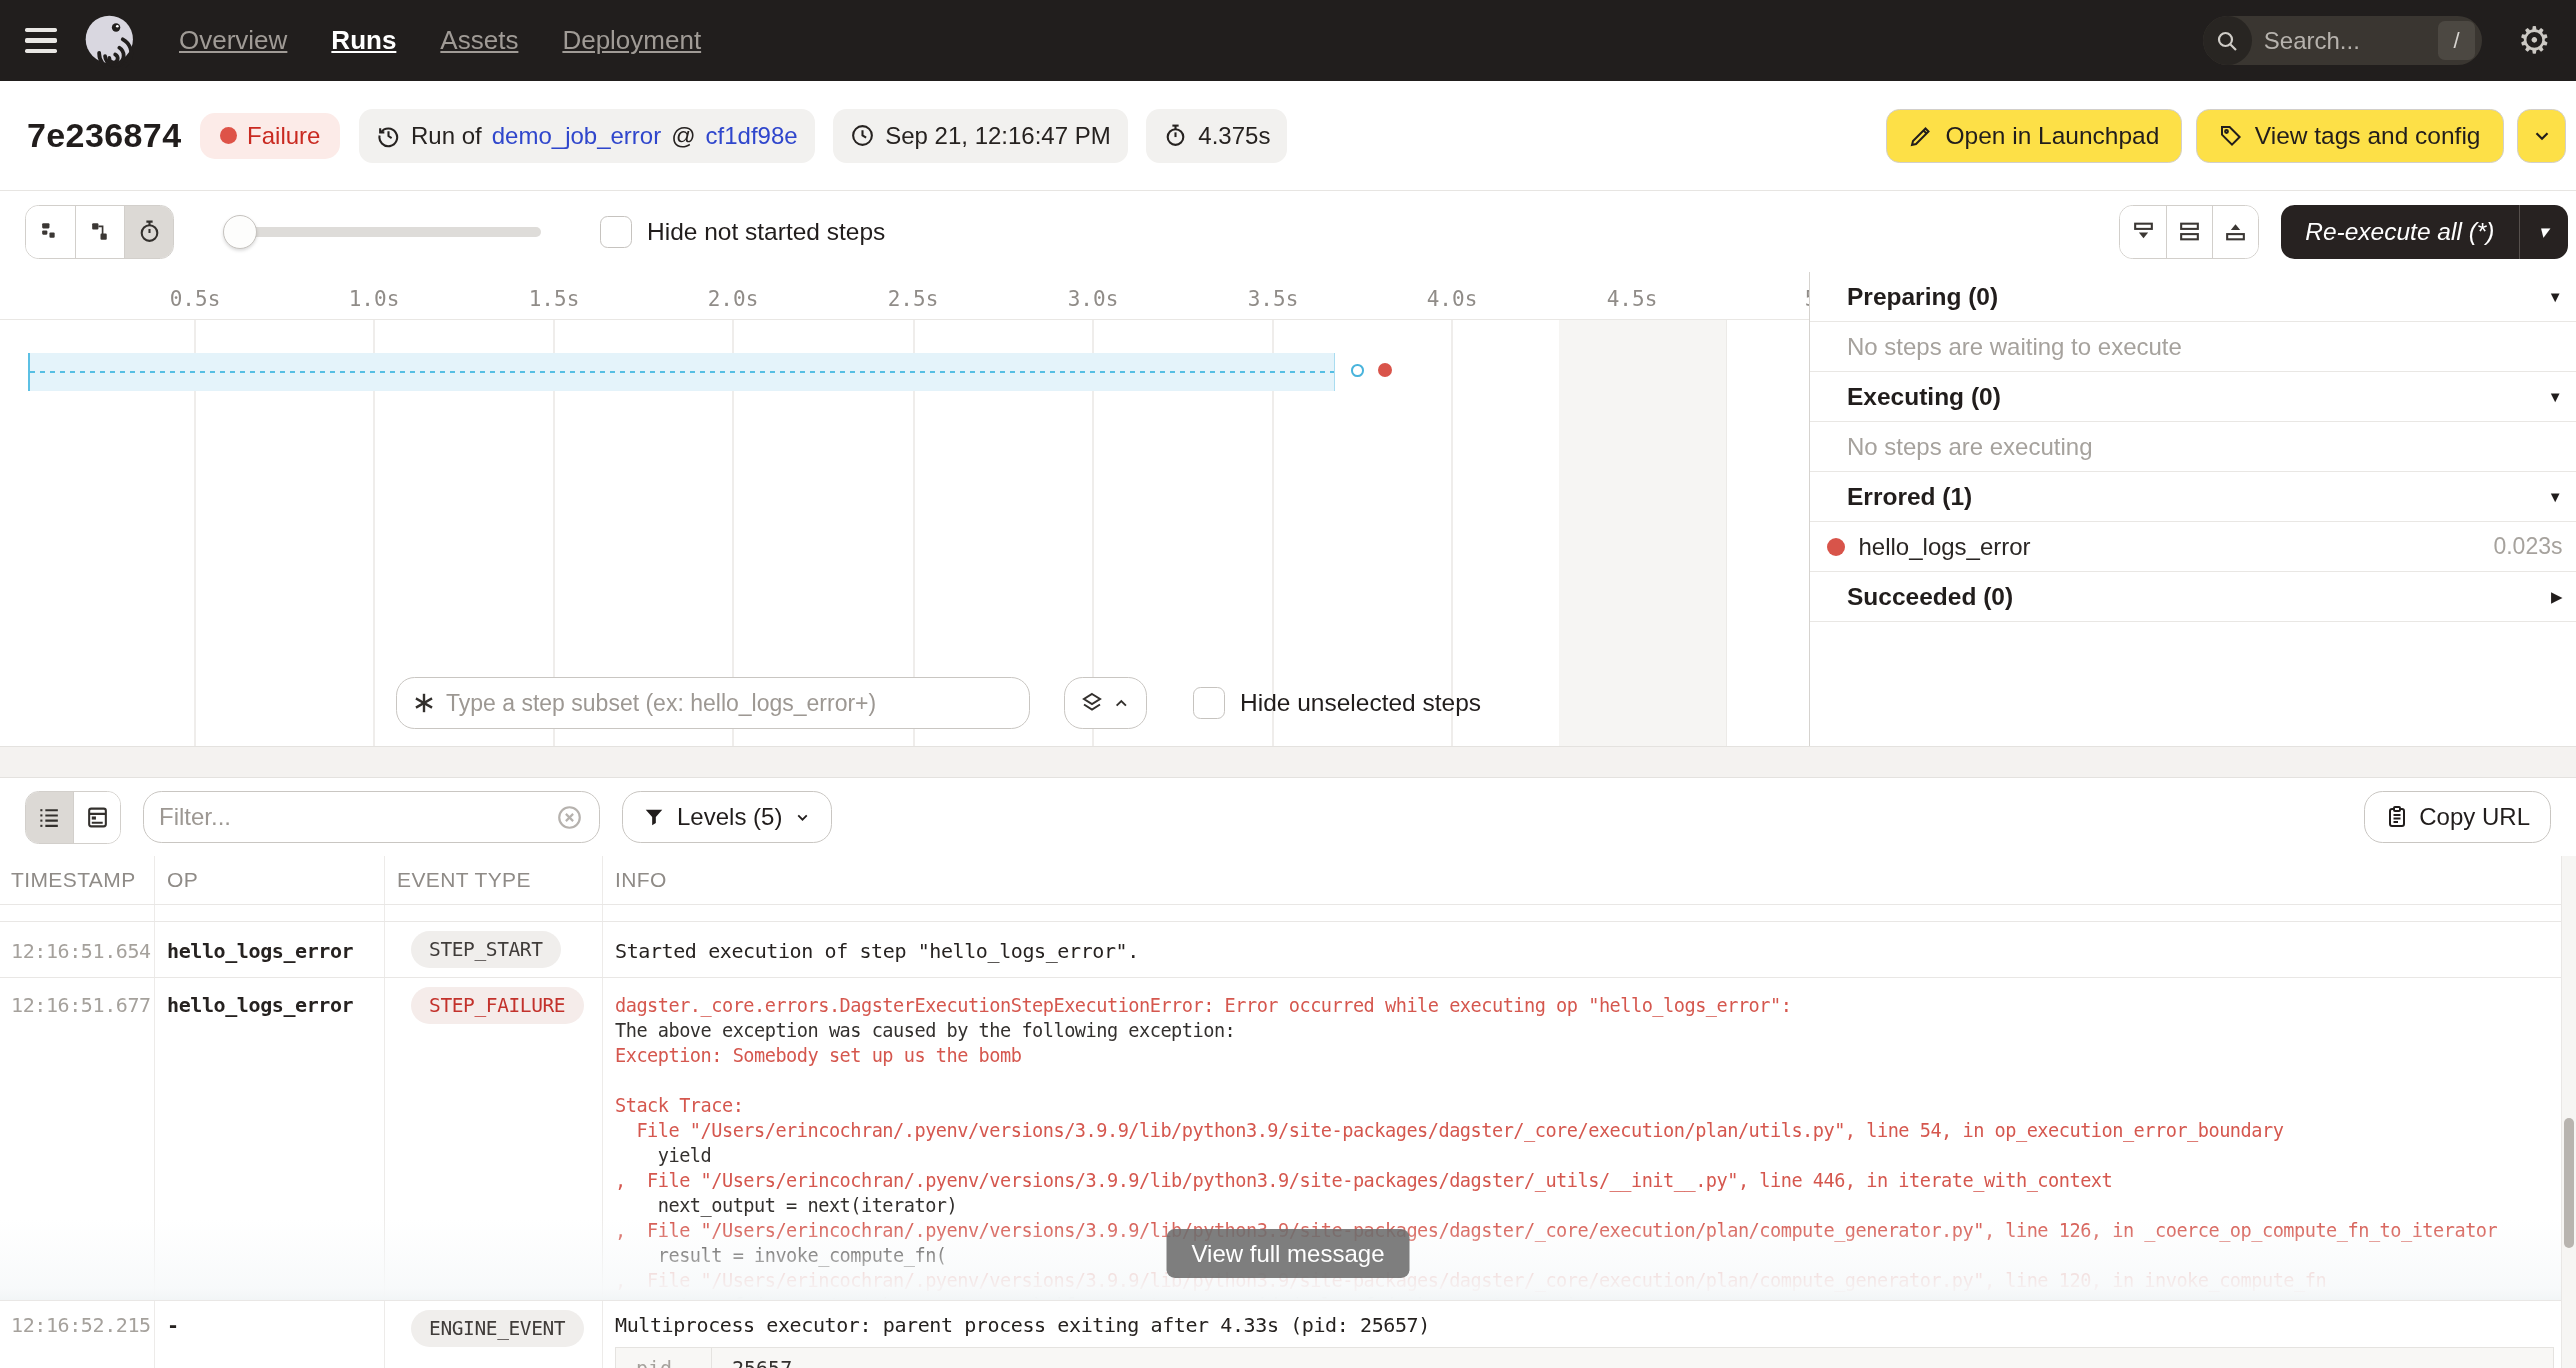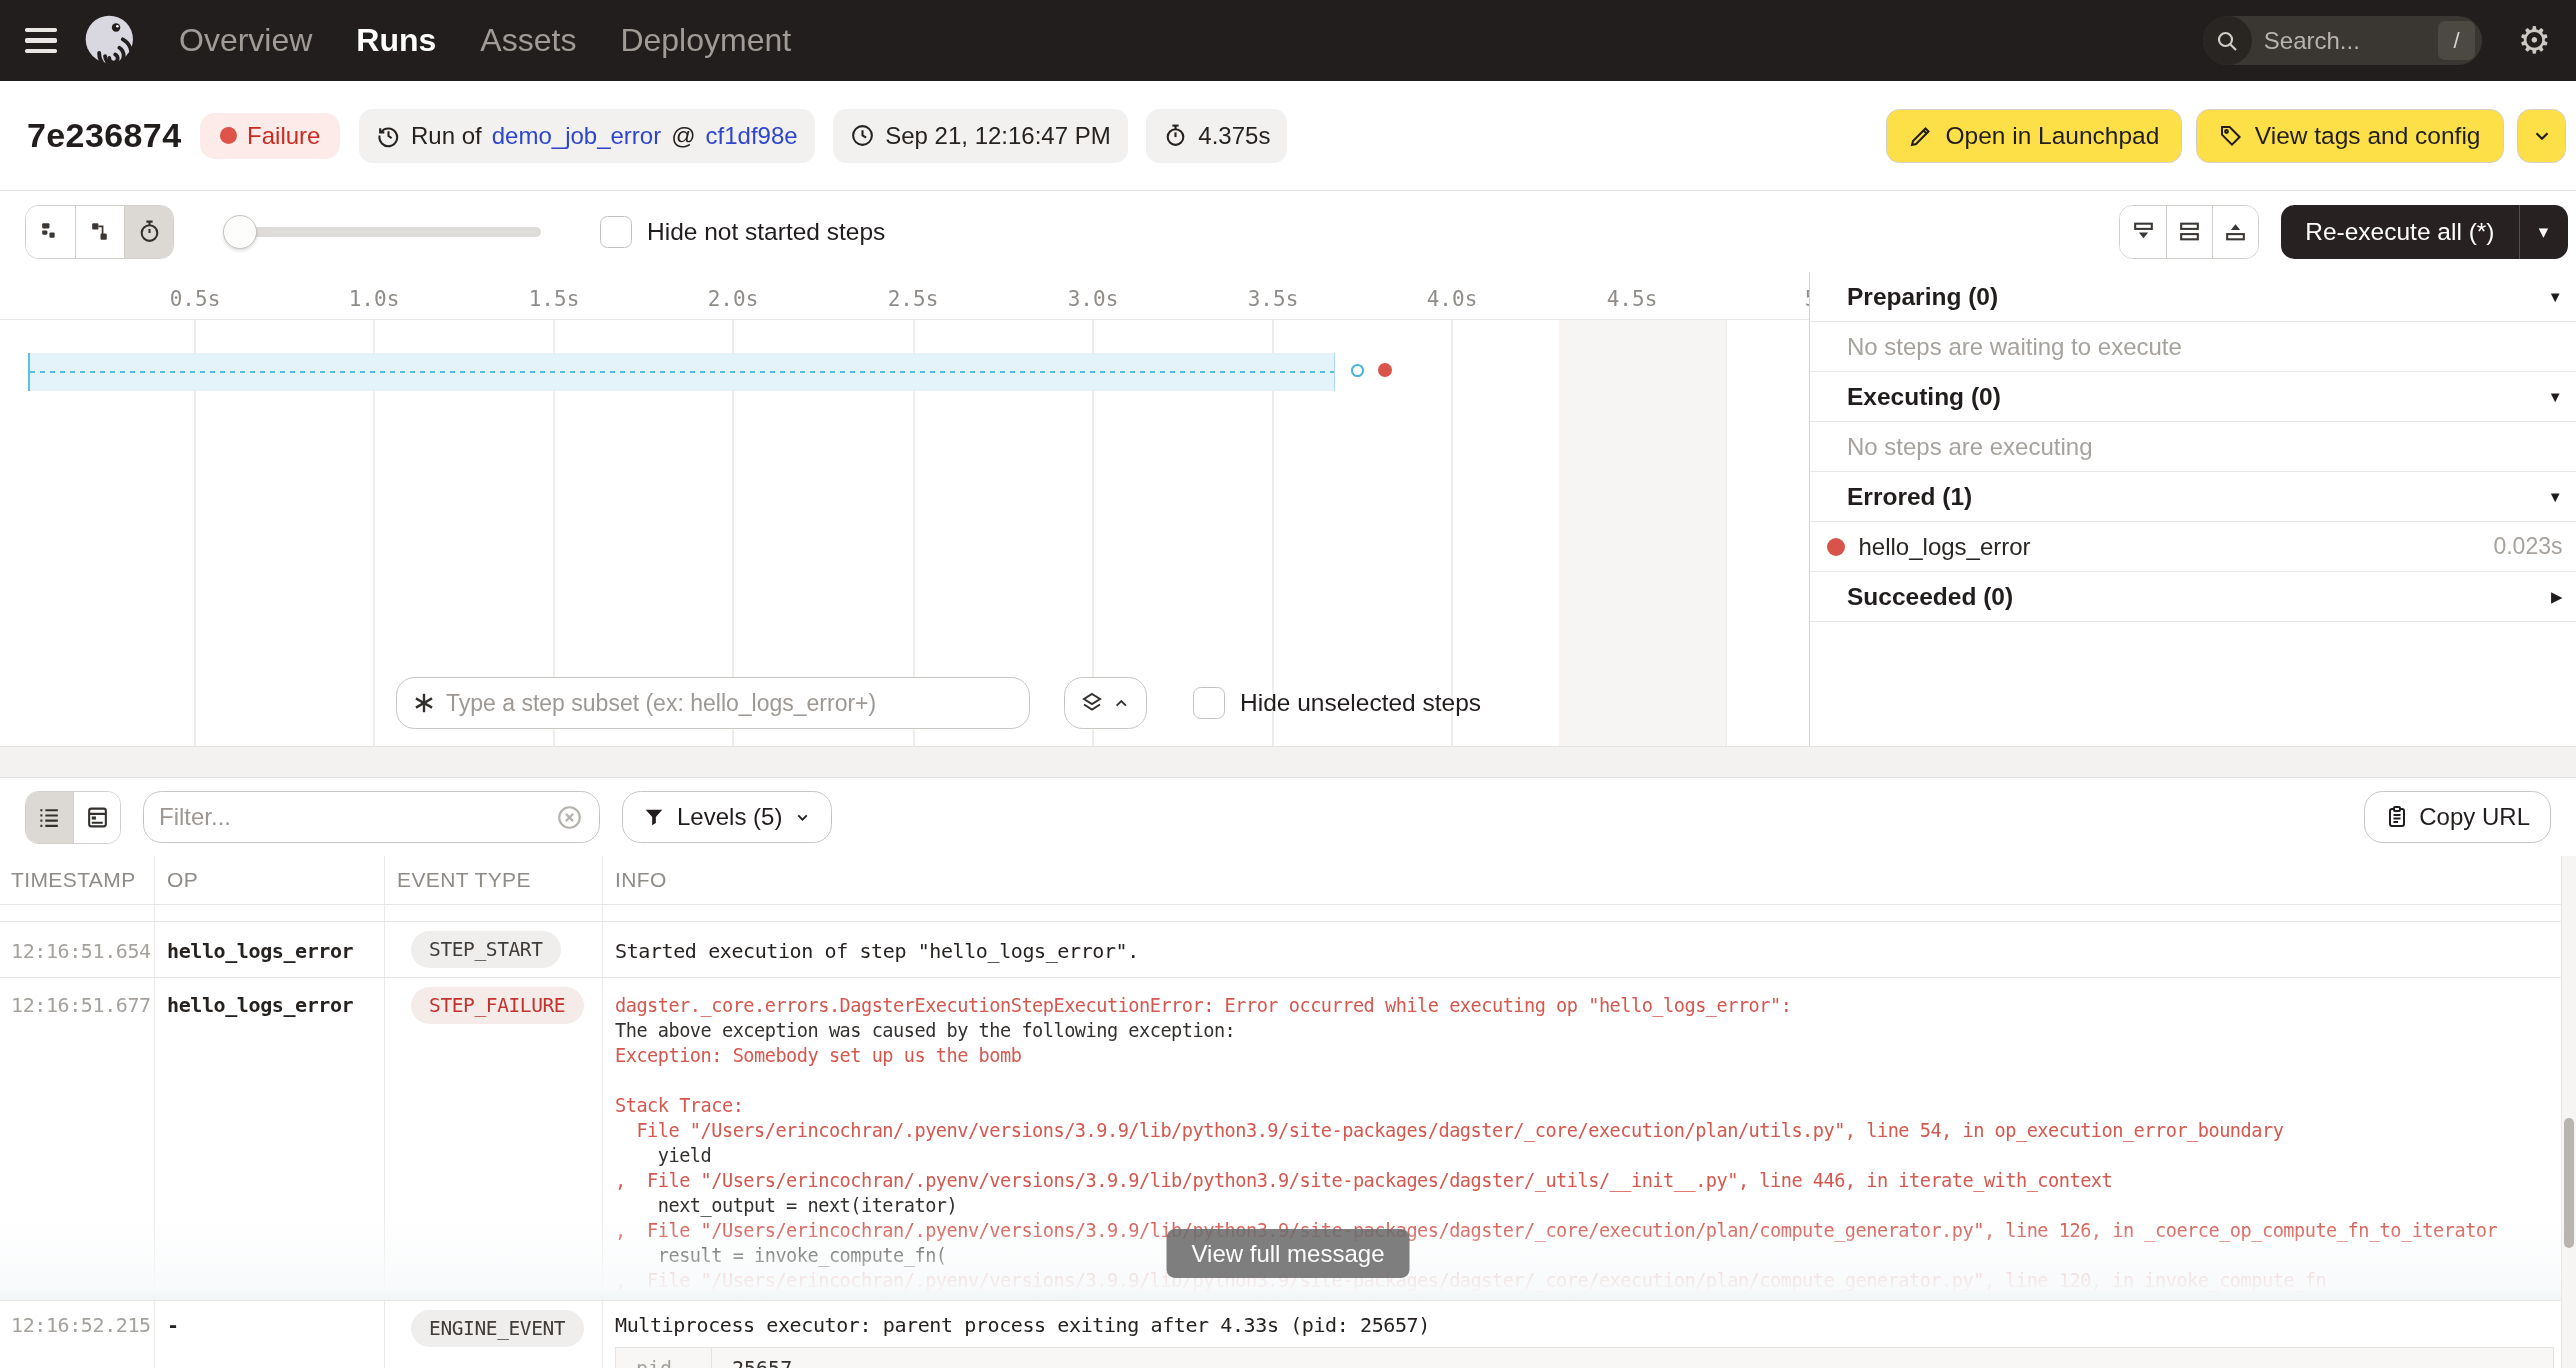--- a/index.html
+++ b/index.html
@@ -6,21 +6,21 @@
   html,body { width:2576px; height:1368px; }
   body { font-family: "Liberation Sans", sans-serif; background:#fff; color:#211d1c; overflow:hidden; }
   .page { position:relative; width:2576px; height:1368px; overflow:hidden; background:#fff; }
 
   
   .topnav { height:81px; background:#211e1d; display:flex; align-items:center; padding:0 25px; }
   .hamburger { width:32px; height:25px; display:flex; flex-direction:column; justify-content:space-between; margin-right:27px; cursor:pointer; }
   .hamburger span { display:block; height:4.2px; background:#e9e7e4; border-radius:1.7px; }
   .logo { width:54px; height:54px; margin-right:41px; }
   .nav-links { display:flex; gap:44px; align-items:center; }
-  .nav-link { font-size:32px; color:#a09b96; cursor:pointer; }
+  .nav-link { font-size:26px; color:#a09b96; cursor:pointer;text-decoration:underline; }
   .nav-link.active { color:#ffffff; font-weight:bold; }
   .nav-spacer { flex:1; }
   .search-pill { width:279px; height:49px; background:#3a3631; border-radius:24.5px; display:flex; align-items:center; overflow:hidden; }
   .search-circle { width:49px; height:49px; border-radius:50%; background:#282522; display:flex; align-items:center; justify-content:center; flex:none; }
   .search-input { flex:1; background:transparent; border:none; outline:none; font-size:24px; color:#b6b2ad; margin-left:12px; font-family:"Liberation Sans",sans-serif; min-width:0; }
   .search-input::placeholder { color:#b6b2ad; }
   .slash-badge { width:37px; height:39px; background:#4c4842; border-radius:6.8px; color:#d7d4d0; font-size:22px; display:flex; align-items:center; justify-content:center; margin-right:6.8px; flex:none; }
   .gear { font-size:37px; color:#ccc9c4; margin-left:36px; cursor:pointer; line-height:1; }
 
   
@@ -40,21 +40,21 @@
   .gtoolbar { height:81px; display:flex; align-items:center; padding:0 8.5px 0 25px; background:#fff; }
   .seg-group { display:flex; border:1.7px solid #d2cfcb; border-radius:13.5px; overflow:hidden; background:#fff; }
   .seg { width:49px; height:52px; display:flex; align-items:center; justify-content:center; cursor:pointer; background:#fff; }
   .seg + .seg { border-left:1.7px solid #d2cfcb; }
   .seg.selected { background:#dcd9d5; }
   .zoom-slider { position:relative; width:315px; height:10px; background:#dedcd9; border-radius:5px; margin-left:52px; }
   .zoom-knob { position:absolute; left:-3.4px; top:-12px; width:34px; height:34px; border-radius:50%; background:#fdfdfc; border:1.7px solid #c6c3bf; box-shadow:0 1.7px 3.4px rgba(0,0,0,.15); cursor:pointer; }
   .chk { width:32px; height:32px; border:1.7px solid #c6c3bf; border-radius:7.6px; background:#fff; cursor:pointer; flex:none; }
   .chk-label { font-size:24.5px; margin-left:15px; white-space:nowrap; }
   .gt-spacer { flex:1; }
-  .reexec { display:flex; height:54px; border-radius:13.5px; background:#272221; overflow:hidden; margin-left:22px; cursor:pointer; }
+  .reexec { display:flex; height:54px; border-radius:13.5px; background:#272221; overflow:hidden; margin-left:22px; cursor:pointer;font-style:italic; }
   .reexec .main { display:flex; align-items:center; padding:0 24px; color:#fff; font-size:24.5px; }
   .reexec .caret { width:49px; display:flex; align-items:center; justify-content:center; border-left:1.7px solid #56504d; color:#fff; font-size:18.6px; }
 
   
   .main-row { display:flex; height:474px; }
   .gantt { width:1810px; flex:none; border-right:1.7px solid #d6d3cf; display:flex; flex-direction:column; position:relative; background:#fff; }
   .axis { position:relative; height:48px; border-bottom:1.7px solid #e9e7e4; overflow:hidden; }
   .tick-label { position:absolute; bottom:8.5px; transform:translateX(-50%); font-family:"DejaVu Sans Mono",monospace; font-size:21px; color:#908c88; white-space:nowrap; }
   .chart { position:relative; flex:1; overflow:hidden; }
   .gridline { position:absolute; top:0; bottom:0; width:1.7px; background:#efedeb; }

